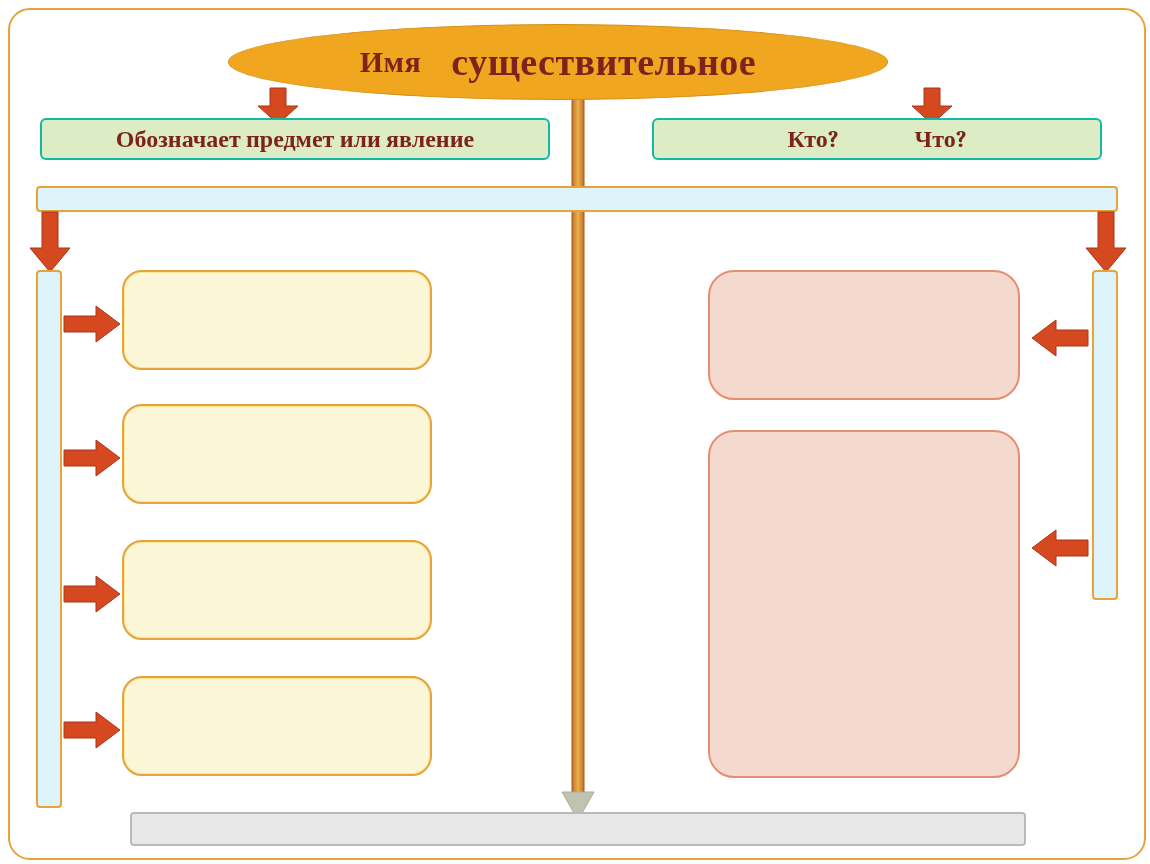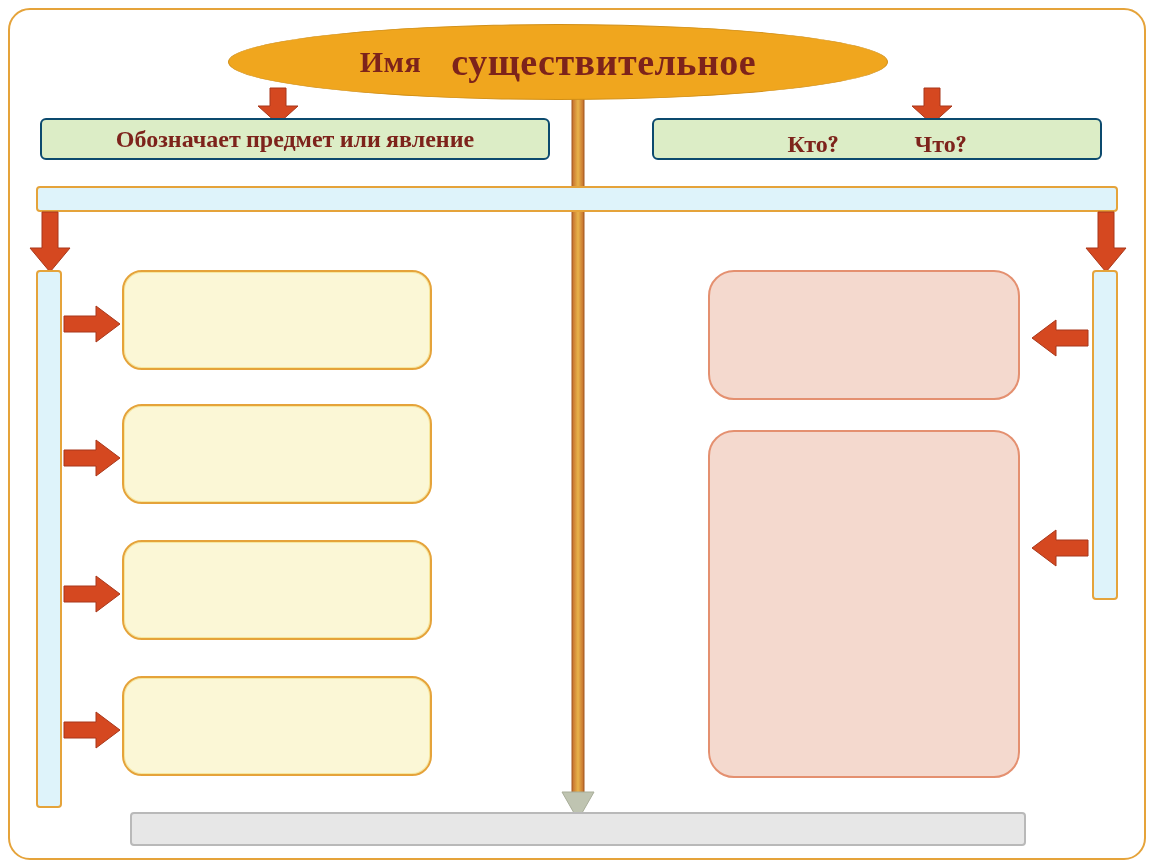--- a/index.html
+++ b/index.html
@@ -3,23 +3,23 @@
 <meta charset="utf-8">
 <style>
   html,body{margin:0;padding:0;width:1150px;height:864px;background:#fff;font-family:Cambria,Georgia,"Times New Roman",serif;}
   .outer{position:absolute;left:8px;top:8px;width:1134px;height:848px;border:2px solid #e5a33a;border-radius:22px;background:#fff;}
   .abs{position:absolute;box-sizing:border-box;gap:16px;}
   
   .ellipse{left:218px;top:14px;width:660px;height:76px;background:#f0a61e;border:1px solid #d18f17;border-radius:50%/50%;display:flex;align-items:center;justify-content:center;}
   .ellipse .t1{color:#7d231b;font-weight:bold;font-size:30px;letter-spacing:.5px;}
   .ellipse .t2{color:#7d231b;font-weight:bold;font-size:38px;letter-spacing:.5px;margin-left:14px;}
   
-  .gbox{background:#dcedc6;border:2px solid #0c4a6e;border-radius:6px;display:flex;align-items:center;justify-content:center;color:#7d231b;font-weight:bold;font-size:24px;}
+  .gbox{background:#dcedc6;border:2px solid #14b8a6;border-radius:6px;display:flex;align-items:center;justify-content:center;color:#7d231b;font-weight:bold;font-size:24px;}
   .g1{left:30px;top:108px;width:510px;height:42px;}
-  .g2{left:642px;top:108px;width:450px;height:42px;align-items:flex-end;}
+  .g2{left:642px;top:108px;width:450px;height:42px;}
   .g2 span{margin:0 30px;}
   
   .hbar{left:26px;top:176px;width:1082px;height:26px;background:#def3fa;border:2px solid #e5a33a;border-radius:4px;}
   .vbar{width:26px;background:#def3fa;border:2px solid #e5a33a;border-radius:4px;}
   .vL{left:26px;top:260px;height:538px;}
   .vR{left:1082px;top:260px;height:330px;}
   
   .bbar{left:120px;top:802px;width:896px;height:34px;background:#e7e7e7;border:2px solid #b9b9b9;border-radius:4px;}
   
   .ybox{width:310px;height:100px;background:#fbf7d6;border:2px solid #e5a33a;border-radius:20px;box-shadow:0 0 0 1px #f6e89f inset;}

